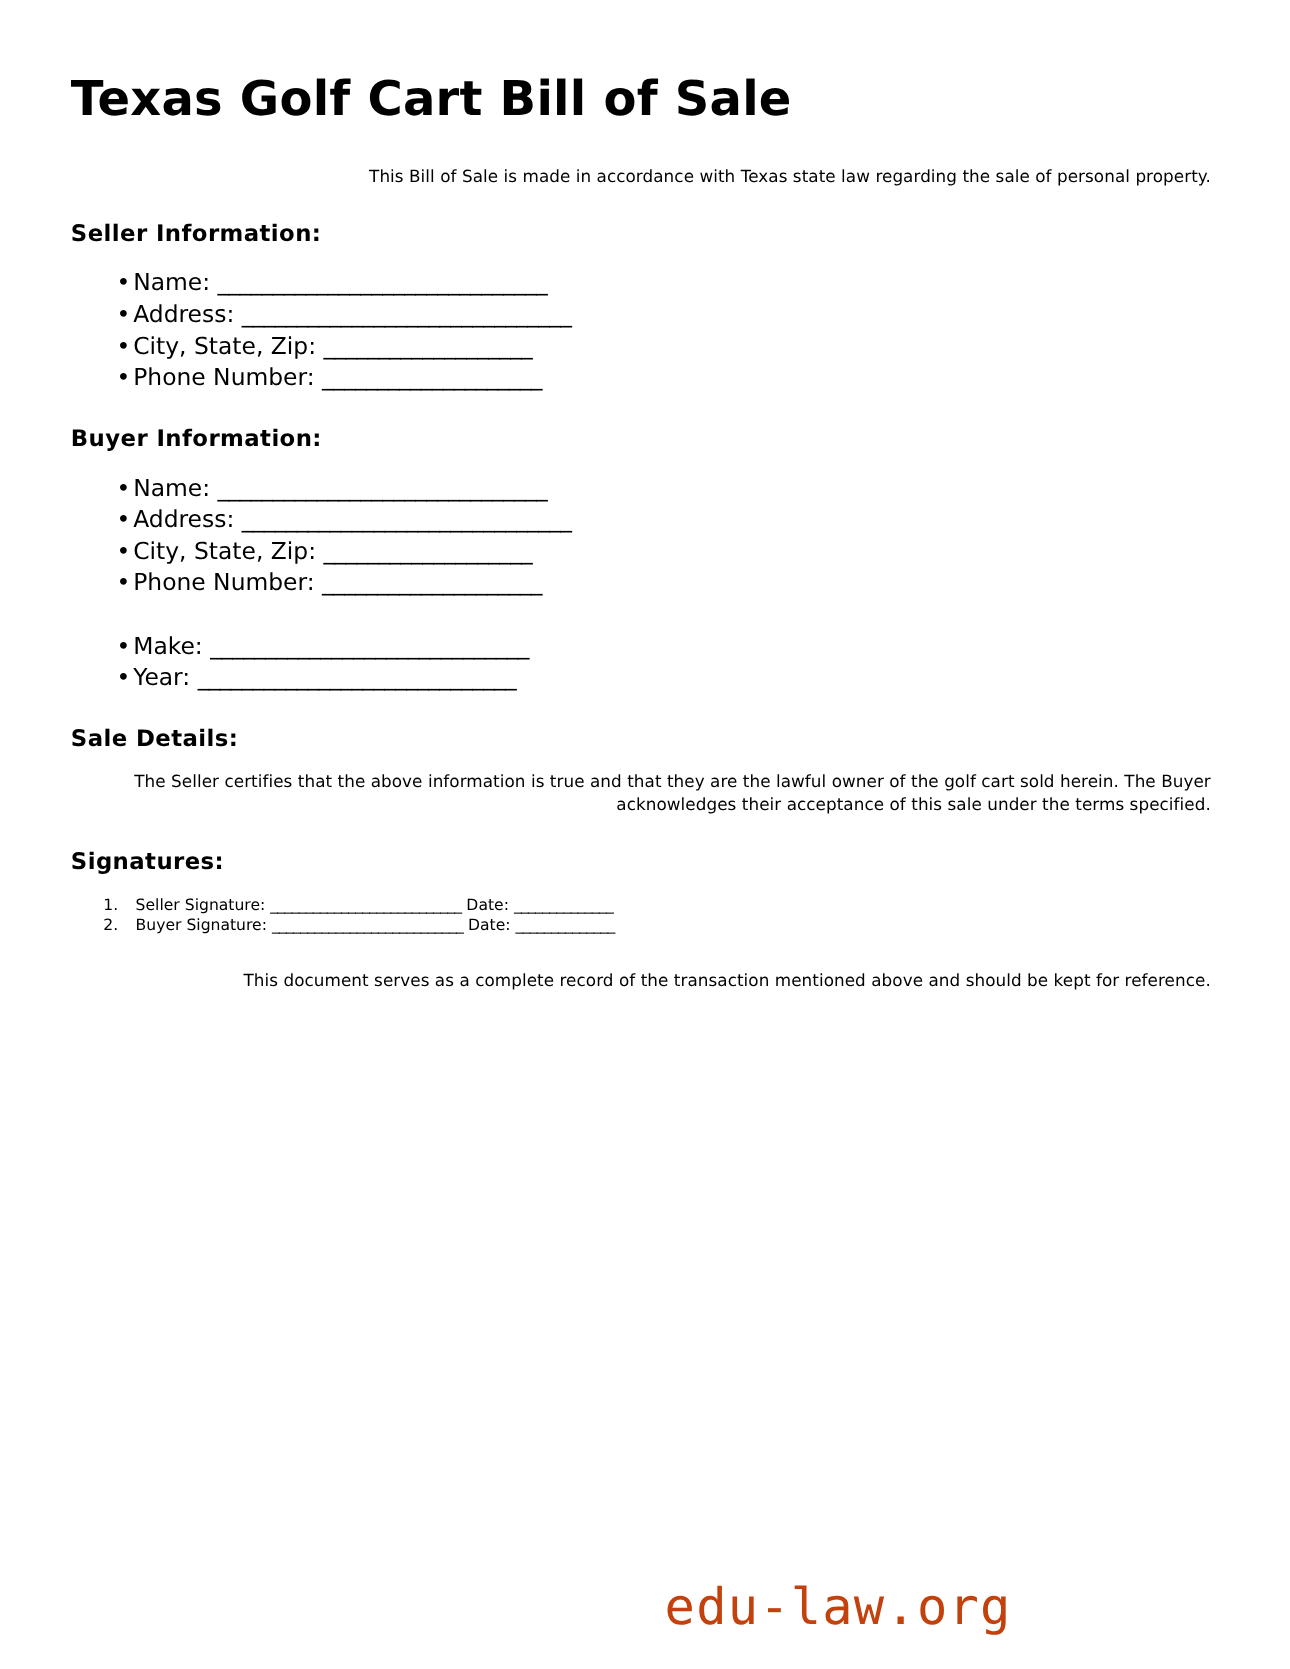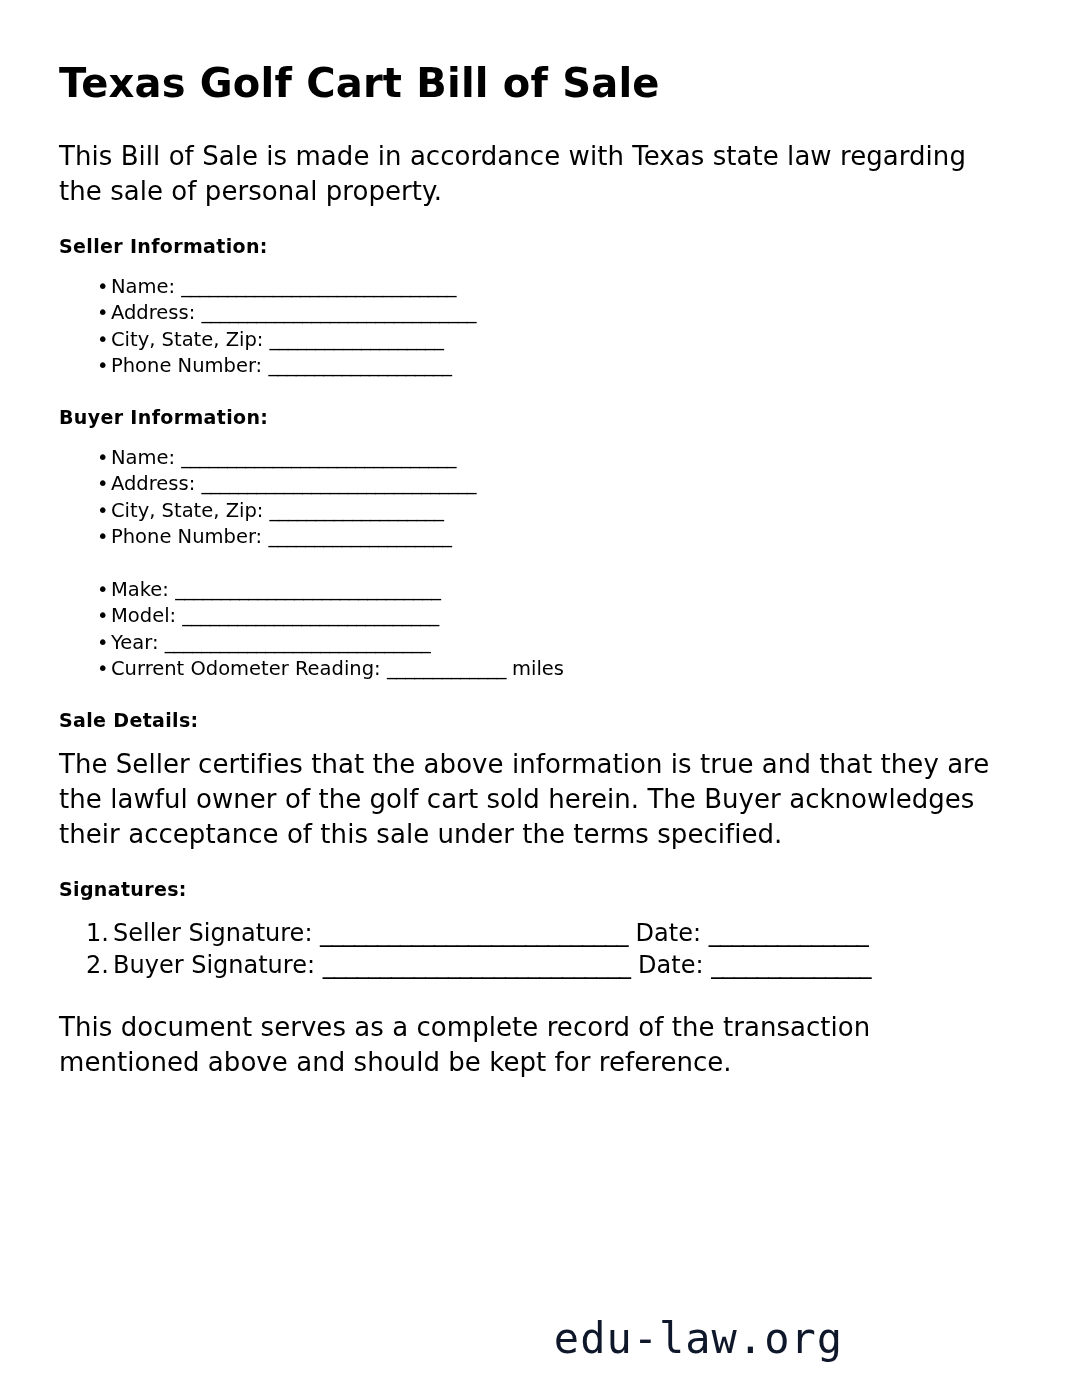--- a/index.html
+++ b/index.html
@@ -32,24 +32,25 @@
 
   h1.doc-title {
     font-size: 40px;
     font-weight: bold;
     letter-spacing: 0.2px;
     margin: 0 0 34px 0;
     line-height: 1.08;
   }
 
   p.para {
-    font-size: 26px;
+    font-size: 14px;
     line-height: 1.34;
     margin: 0 0 26px 0;
     letter-spacing: 0.05px;
+    text-align: right;
   }
 
   h2.section-heading {
     font-size: 19px;
     font-weight: bold;
     letter-spacing: 0.35px;
     margin: 0 0 16px 0;
     line-height: 1.2;
   }
 
@@ -74,21 +75,21 @@
     line-height: 1.36;
   }
 
   ol.sig-list {
     list-style: none;
     margin: 0 0 28px 0;
     padding: 0;
     counter-reset: sig;
   }
   ol.sig-list li {
-    font-size: 24px;
+    font-size: 13px;
     line-height: 1.36;
     position: relative;
     padding-left: 54px;
     white-space: nowrap;
     counter-increment: sig;
   }
   ol.sig-list li::before {
     content: counter(sig) ".";
     position: absolute;
     left: 27px;
@@ -99,21 +100,21 @@
     letter-spacing: -0.6px;
   }
 
   .footer-watermark {
     position: absolute;
     right: 45px;
     bottom: 28px;
     font-family: "DejaVu Sans Mono", monospace;
     font-size: 42px;
     letter-spacing: 1px;
-    color: #0f172a;
+    color: #c2410c;
   }
 </style>
 </head>
 <body>
 
 <div class="page">
   <div class="content">
 
     <h1 class="doc-title">Texas Golf Cart Bill of Sale</h1>
 
@@ -130,23 +131,21 @@
     <h2 class="section-heading">Buyer Information:</h2>
     <ul class="field-list">
       <li><span>Name:</span> <span class="blank">______________________________</span></li>
       <li><span>Address:</span> <span class="blank">______________________________</span></li>
       <li><span>City, State, Zip:</span> <span class="blank">___________________</span></li>
       <li><span>Phone Number:</span> <span class="blank">____________________</span></li>
     </ul>
 
     <ul class="field-list">
       <li><span>Make:</span> <span class="blank">_____________________________</span><span></span></li>
-      <li><span>Model:</span> <span class="blank">____________________________</span><span></span></li>
       <li><span>Year:</span> <span class="blank">_____________________________</span><span></span></li>
-      <li><span>Current Odometer Reading:</span> <span class="blank">_____________</span><span> miles</span></li>
     </ul>
 
     <h2 class="section-heading">Sale Details:</h2>
 
     <p class="para">The Seller certifies that the above information is true and that they are the lawful owner of the golf cart sold herein. The Buyer acknowledges their acceptance of this sale under the terms specified.</p>
 
     <h2 class="section-heading">Signatures:</h2>
     <ol class="sig-list">
       <li><span>Seller Signature:</span> <span class="blank">___________________________</span> <span>Date:</span> <span class="blank">______________</span></li>
       <li><span>Buyer Signature:</span> <span class="blank">___________________________</span> <span>Date:</span> <span class="blank">______________</span></li>

